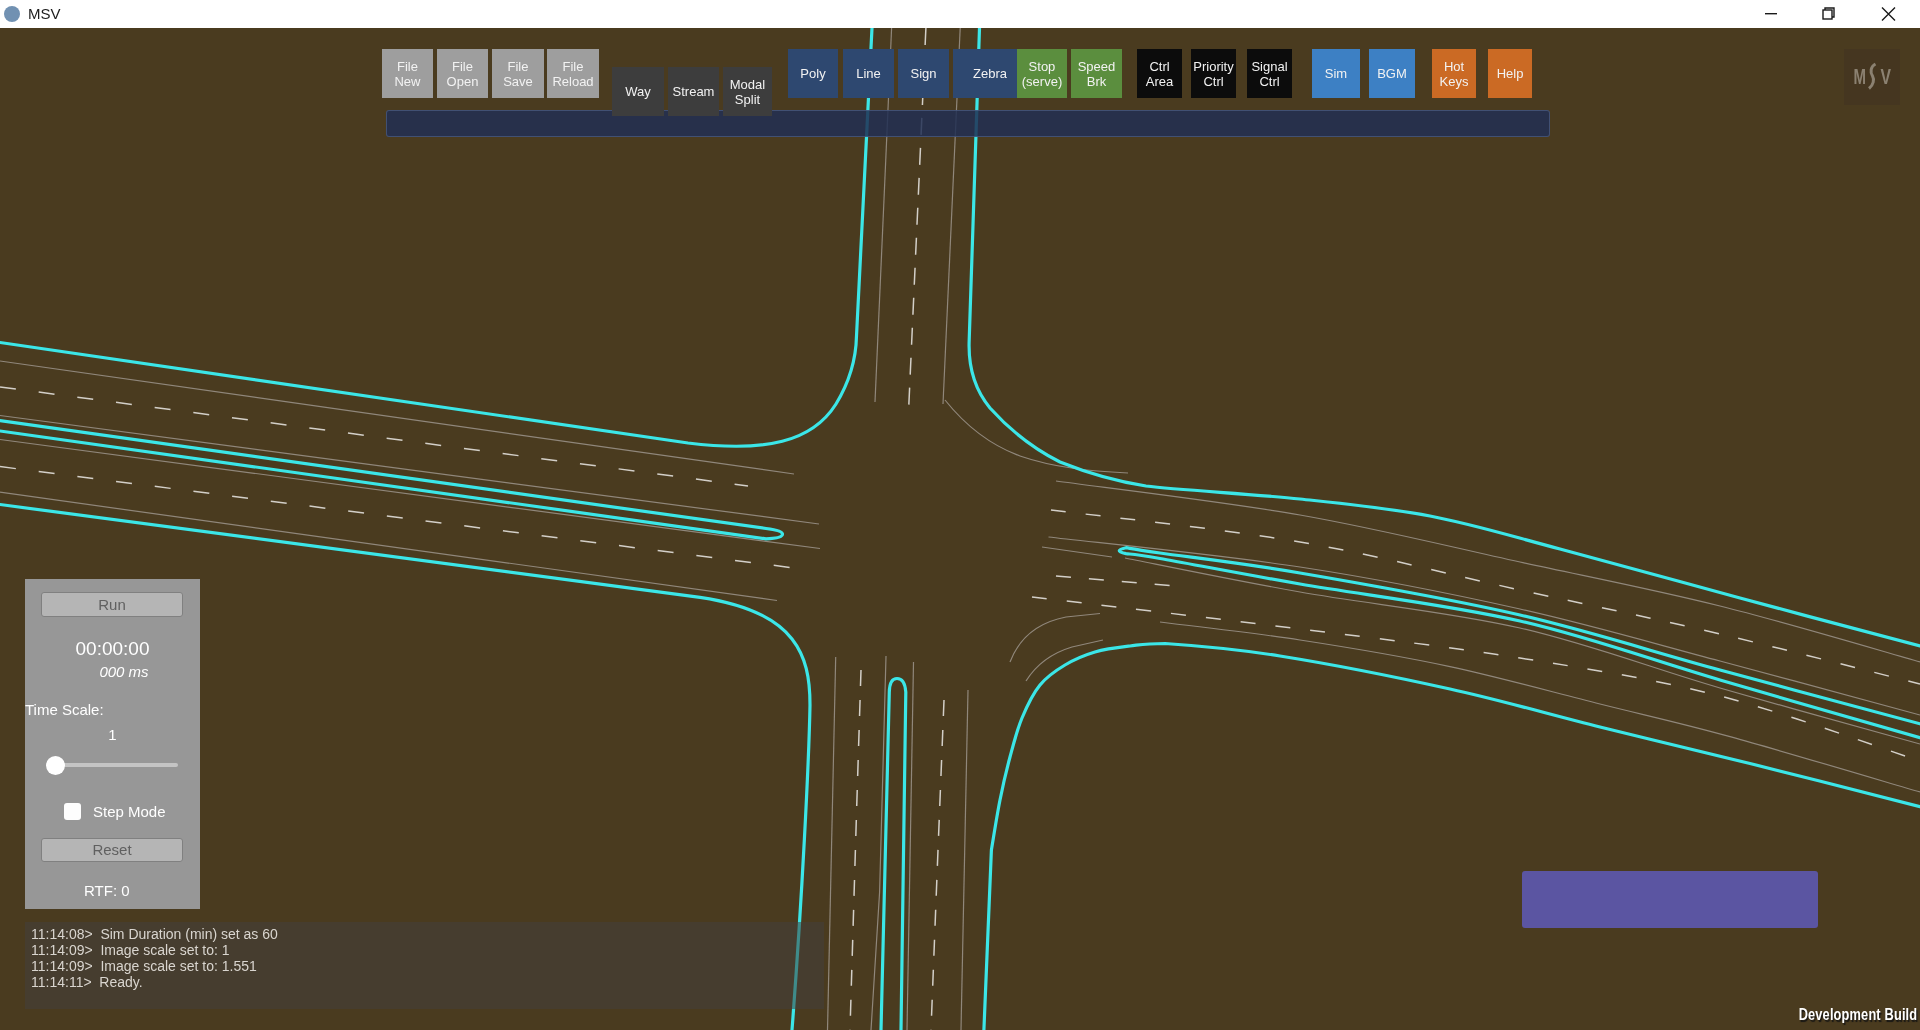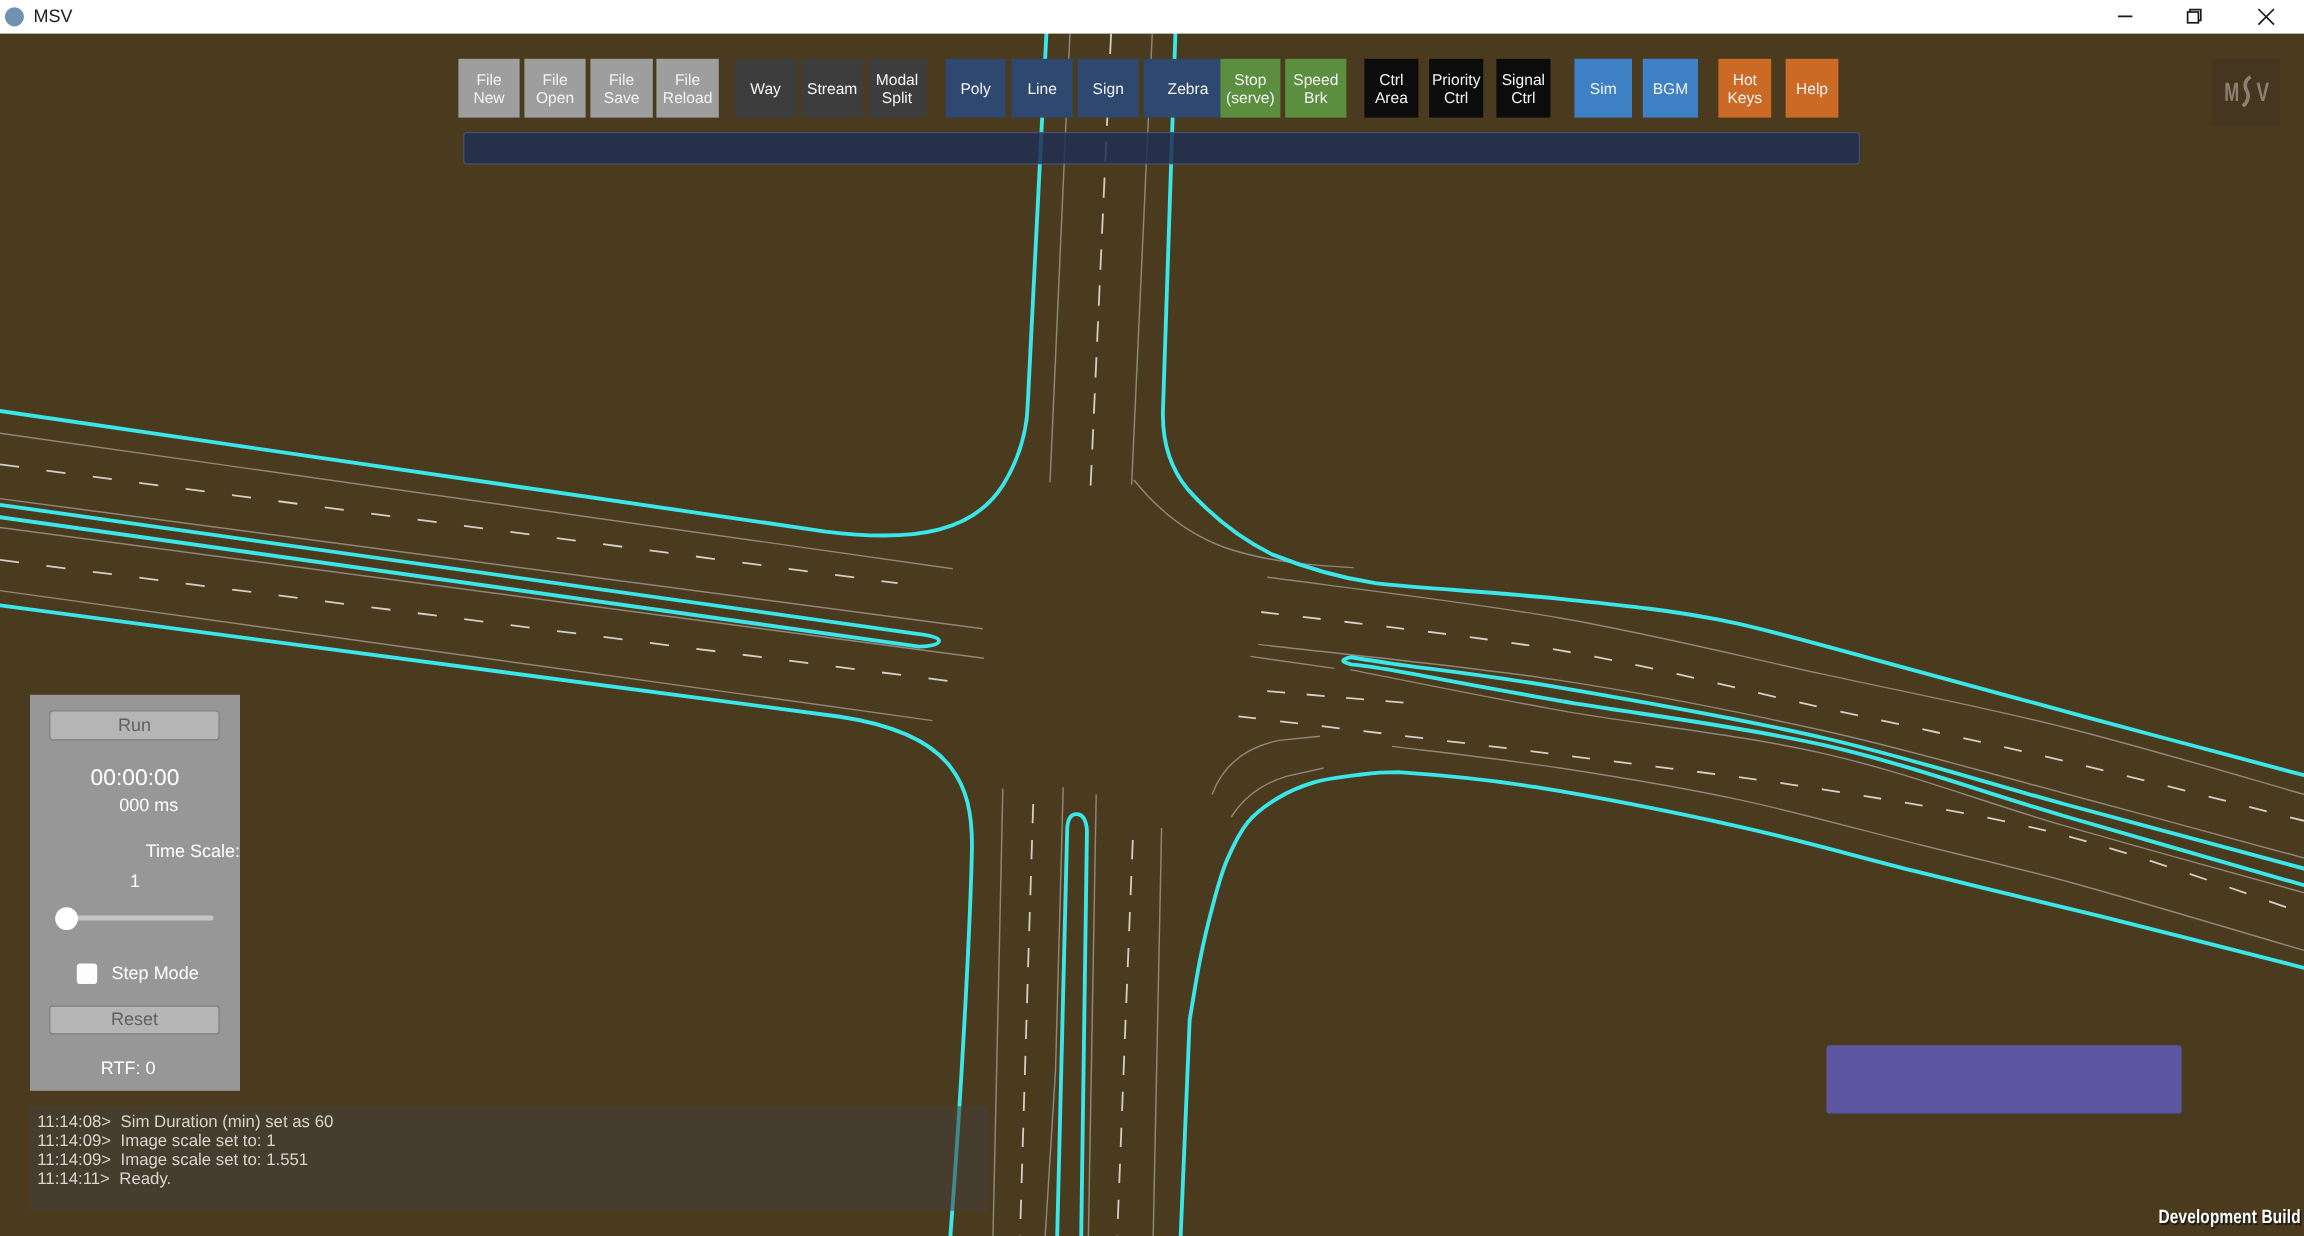--- a/index.html
+++ b/index.html
@@ -6,33 +6,33 @@
   html,body { width:1920px; height:1030px; overflow:hidden; background:#4a3b1f; font-family:"Liberation Sans",sans-serif; }
   #page { position:relative; width:1920px; height:1030px; }
   .abs { position:absolute; }
   
   #titlebar { position:absolute; left:0; top:0; width:1920px; height:28px; background:#ffffff; z-index:50; }
   #appicon { position:absolute; left:4px; top:6px; width:16px; height:16px; border-radius:50%; background:#7191b2; }
   #apptitle { position:absolute; left:28px; top:5px; font-size:15px; color:#1c1c1c; }
   
   .btn { position:absolute; top:49px; height:49px; color:#f2f2f2; font-size:13px; line-height:15px; display:flex; align-items:center; justify-content:center; text-align:center; z-index:20; }
   .bgray { background:#9e9e9e; }
-  .bdark { background:#3d3d3d; }
+  .bdark { background:#3d3d3d;margin-top:18px; }
   .bnavy { background:#2e4870; }
   .bgreen { background:#5b8e3e; }
   .bblack { background:#0c0c0c; }
   .bblue { background:#3d80c4; }
   .borange { background:#cb6a24; }
   #navybar { position:absolute; left:386px; top:110px; width:1164px; height:27px; background:rgba(33,47,84,0.85); border:1px solid rgba(88,106,148,0.55); border-radius:3px; z-index:15; }
   
   #panel { position:absolute; left:25px; top:579px; width:175px; height:330px; background:#979797; z-index:20; color:#fff; }
   .pbtn { position:absolute; left:16px; width:142px; background:#b5b5b5; border:1px solid #808080; border-radius:3px; color:#606060; font-size:15px; text-align:center; }
   #ptime { position:absolute; left:0; top:59px; width:175px; text-align:center; font-size:19px; }
-  #pms { position:absolute; left:0; top:84px; width:198px; text-align:center; font-size:15px; }
-  #pts { position:absolute; left:0; top:122px; width:175px; text-align:right; font-size:15px; }
+  #pms { position:absolute; left:0; top:84px; width:198px; text-align:center; font-size:15px;font-style:italic; }
+  #pts { position:absolute; left:0; top:122px; width:175px; text-align:left; font-size:15px; }
   #pone { position:absolute; left:0; top:147px; width:175px; text-align:center; font-size:15px; }
   #ptrack { position:absolute; left:25px; top:184px; width:128px; height:4px; background:#c4c4c4; border-radius:2px; }
   #pknob { position:absolute; left:21px; top:177px; width:19px; height:19px; background:#fff; border-radius:50%; }
   #pcheck { position:absolute; left:39px; top:224px; width:17px; height:17px; background:#fdfdfd; border-radius:3px; }
   #pstep { position:absolute; left:68px; top:224px; font-size:15px; }
   #prtf { position:absolute; left:15px; top:303px; font-size:15px;margin-left:44px; }
   
   #log { position:absolute; left:25px; top:922px; width:799px; height:87px; background:rgba(68,64,60,0.55); z-index:20; color:#d9d5cf; font-size:14px; line-height:16px; padding:4px 0 0 6px; }
   
   #purple { position:absolute; left:1522px; top:871px; width:296px; height:57px; background:#5b55a2; border-radius:3px; z-index:20; }

